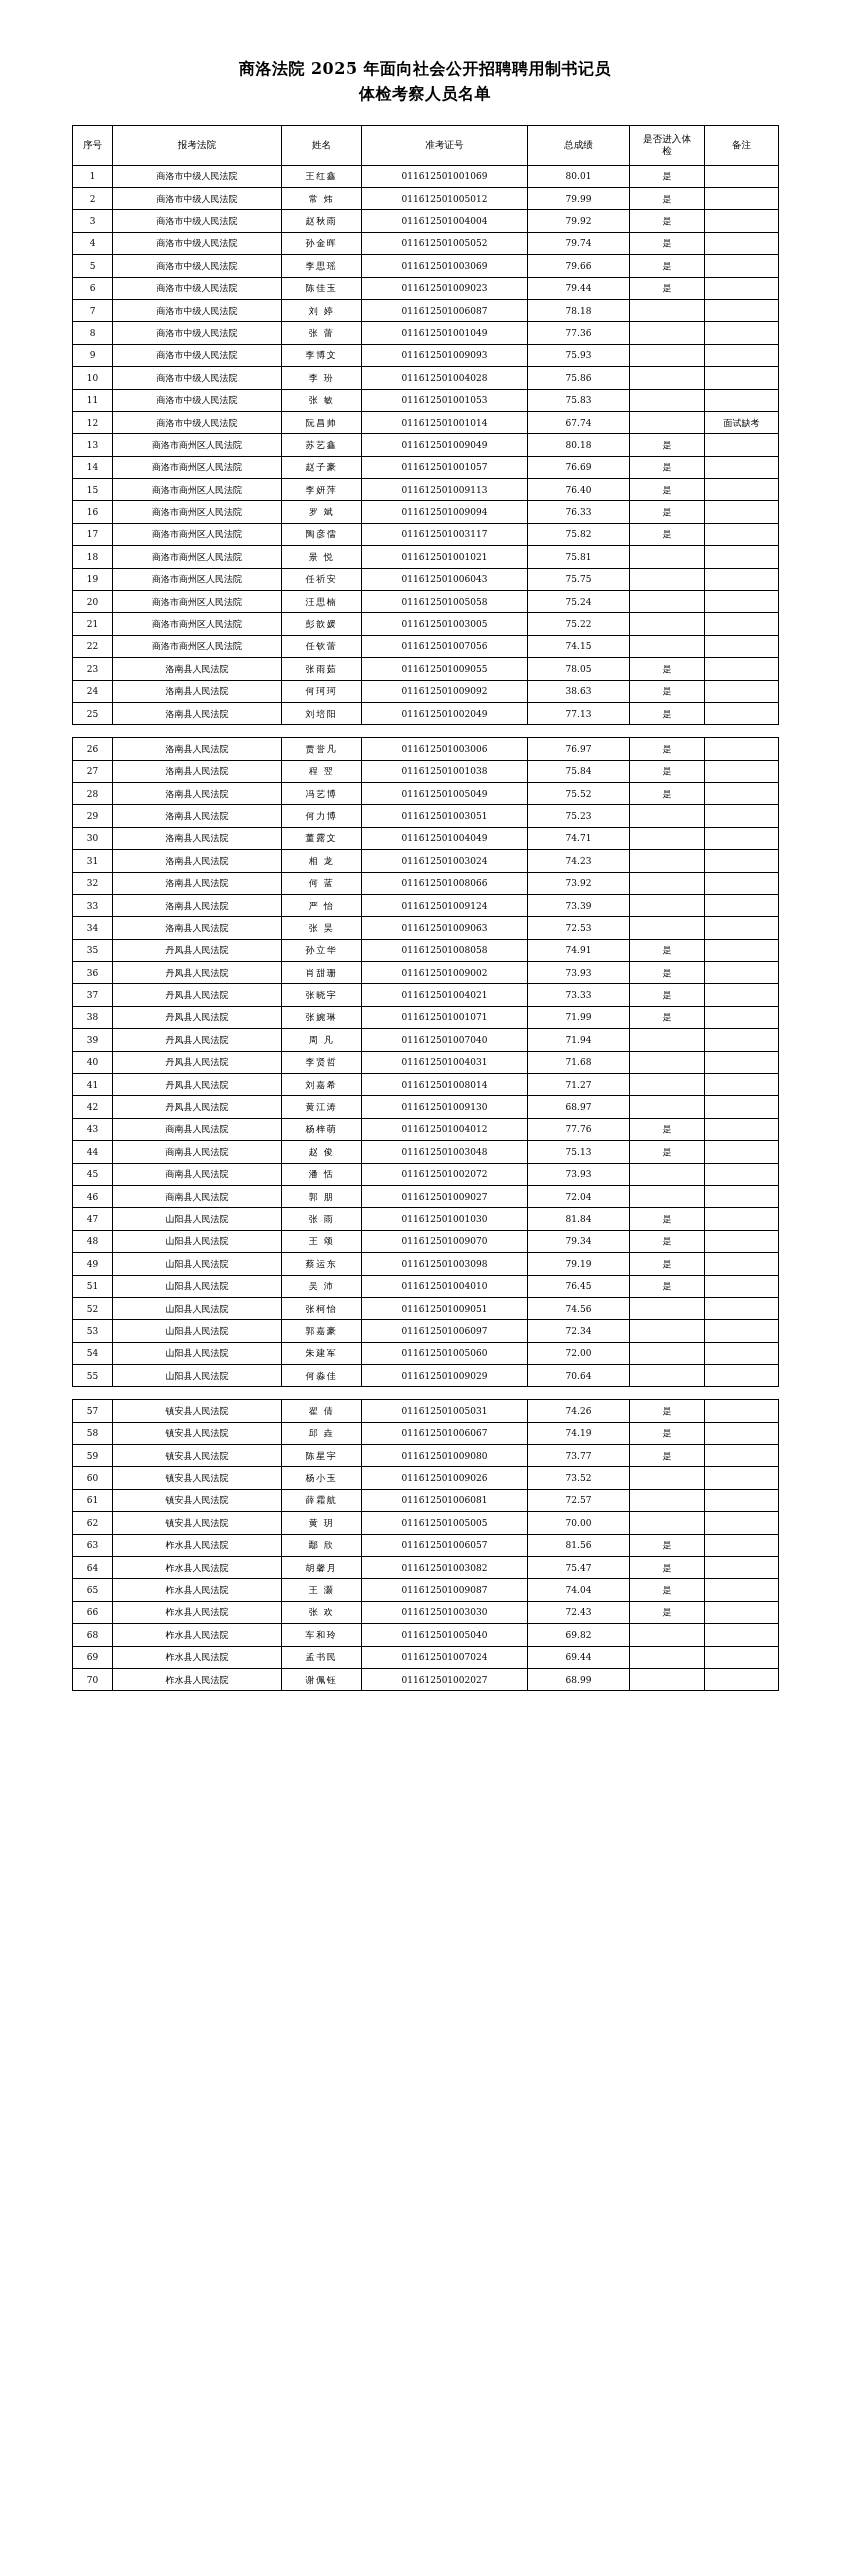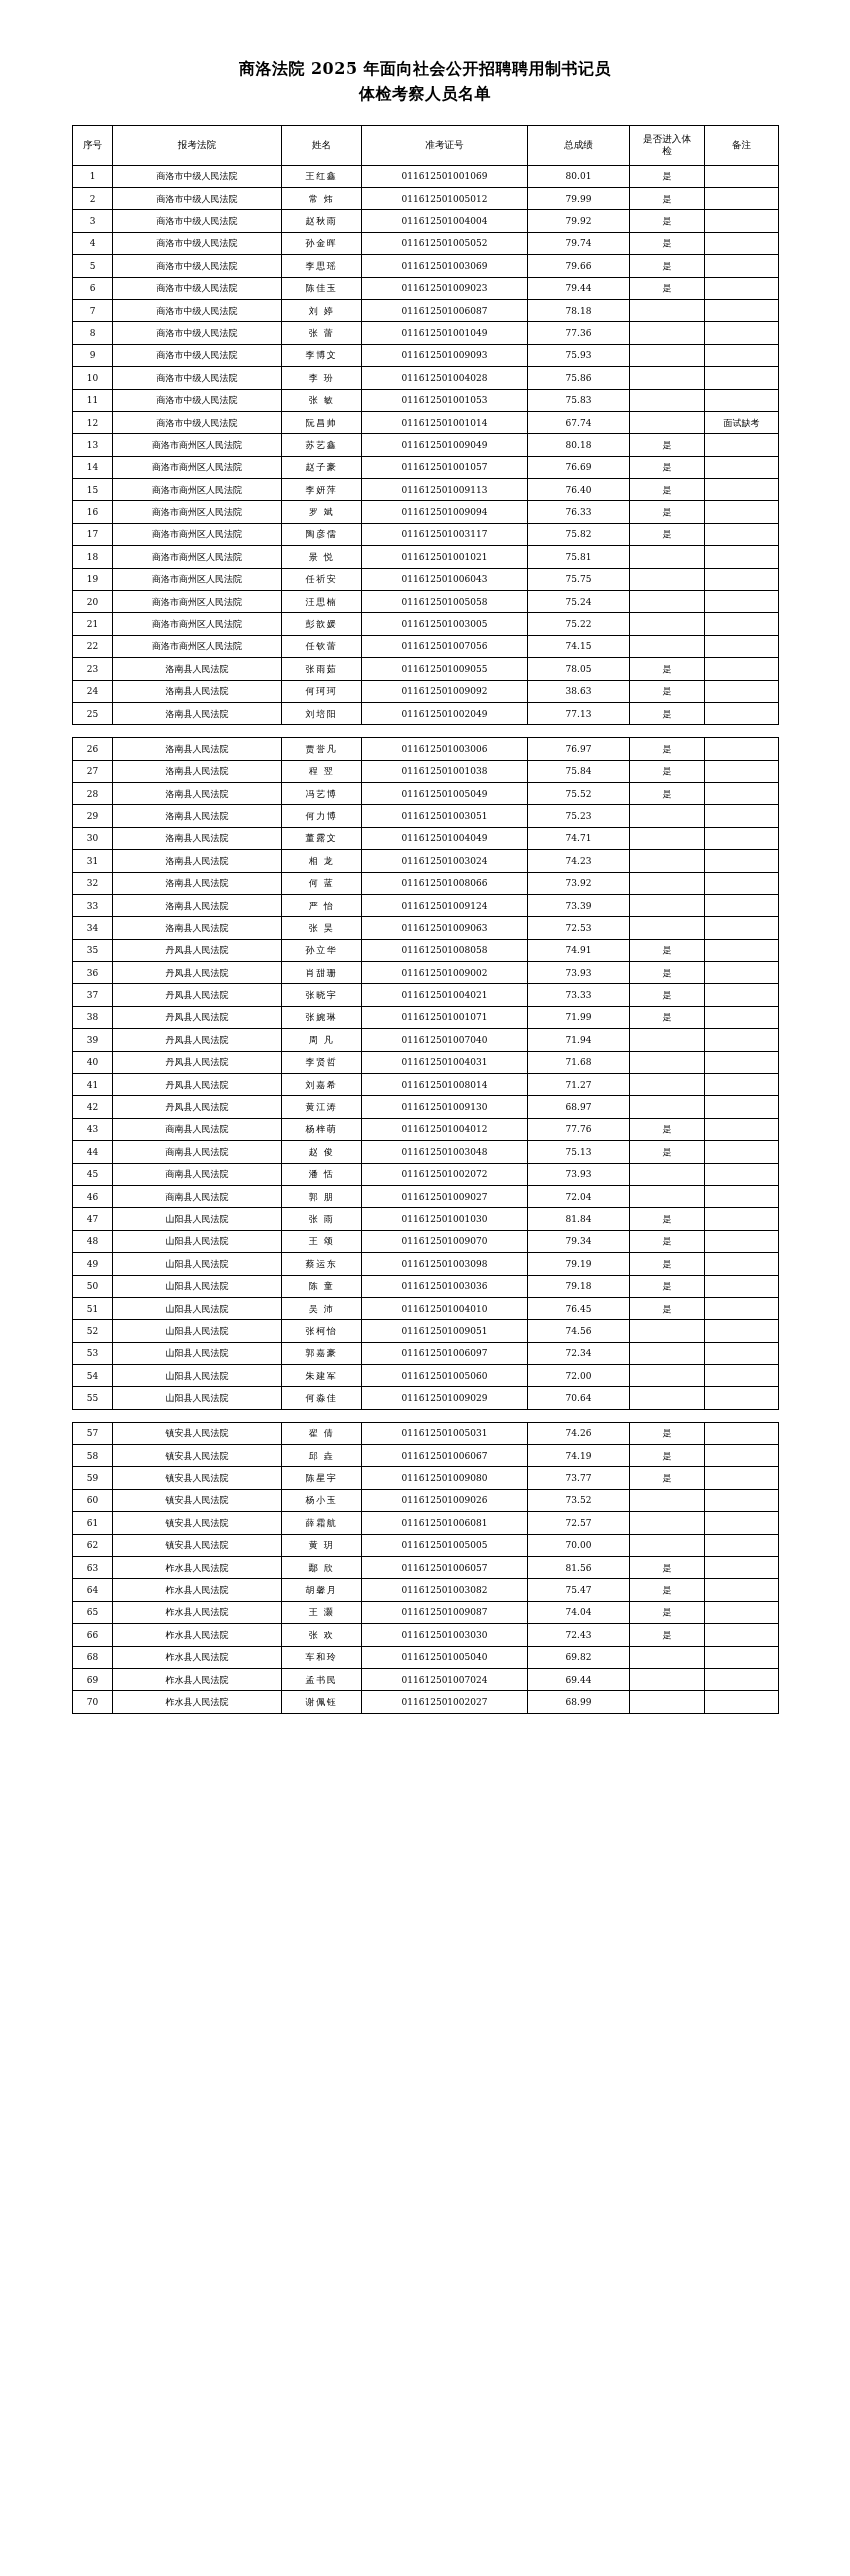--- a/index.html
+++ b/index.html
@@ -559,29 +559,20 @@
           <tr>
             <td class="col-no">49</td>
             <td class="col-court">山阳县人民法院</td>
             <td class="col-name">蔡运东</td>
             <td class="col-ticket">011612501003098</td>
             <td class="col-score">79.19</td>
             <td class="col-exam">是</td>
             <td class="col-remark"></td>
           </tr>
           <tr>
-            <td class="col-no">50</td>
-            <td class="col-court">山阳县人民法院</td>
-            <td class="col-name">陈 童</td>
-            <td class="col-ticket">011612501003036</td>
-            <td class="col-score">79.18</td>
-            <td class="col-exam">是</td>
-            <td class="col-remark"></td>
-          </tr>
-          <tr>
             <td class="col-no">51</td>
             <td class="col-court">山阳县人民法院</td>
             <td class="col-name">吴 沛</td>
             <td class="col-ticket">011612501004010</td>
             <td class="col-score">76.45</td>
             <td class="col-exam">是</td>
             <td class="col-remark"></td>
           </tr>
           <tr>
             <td class="col-no">52</td>

